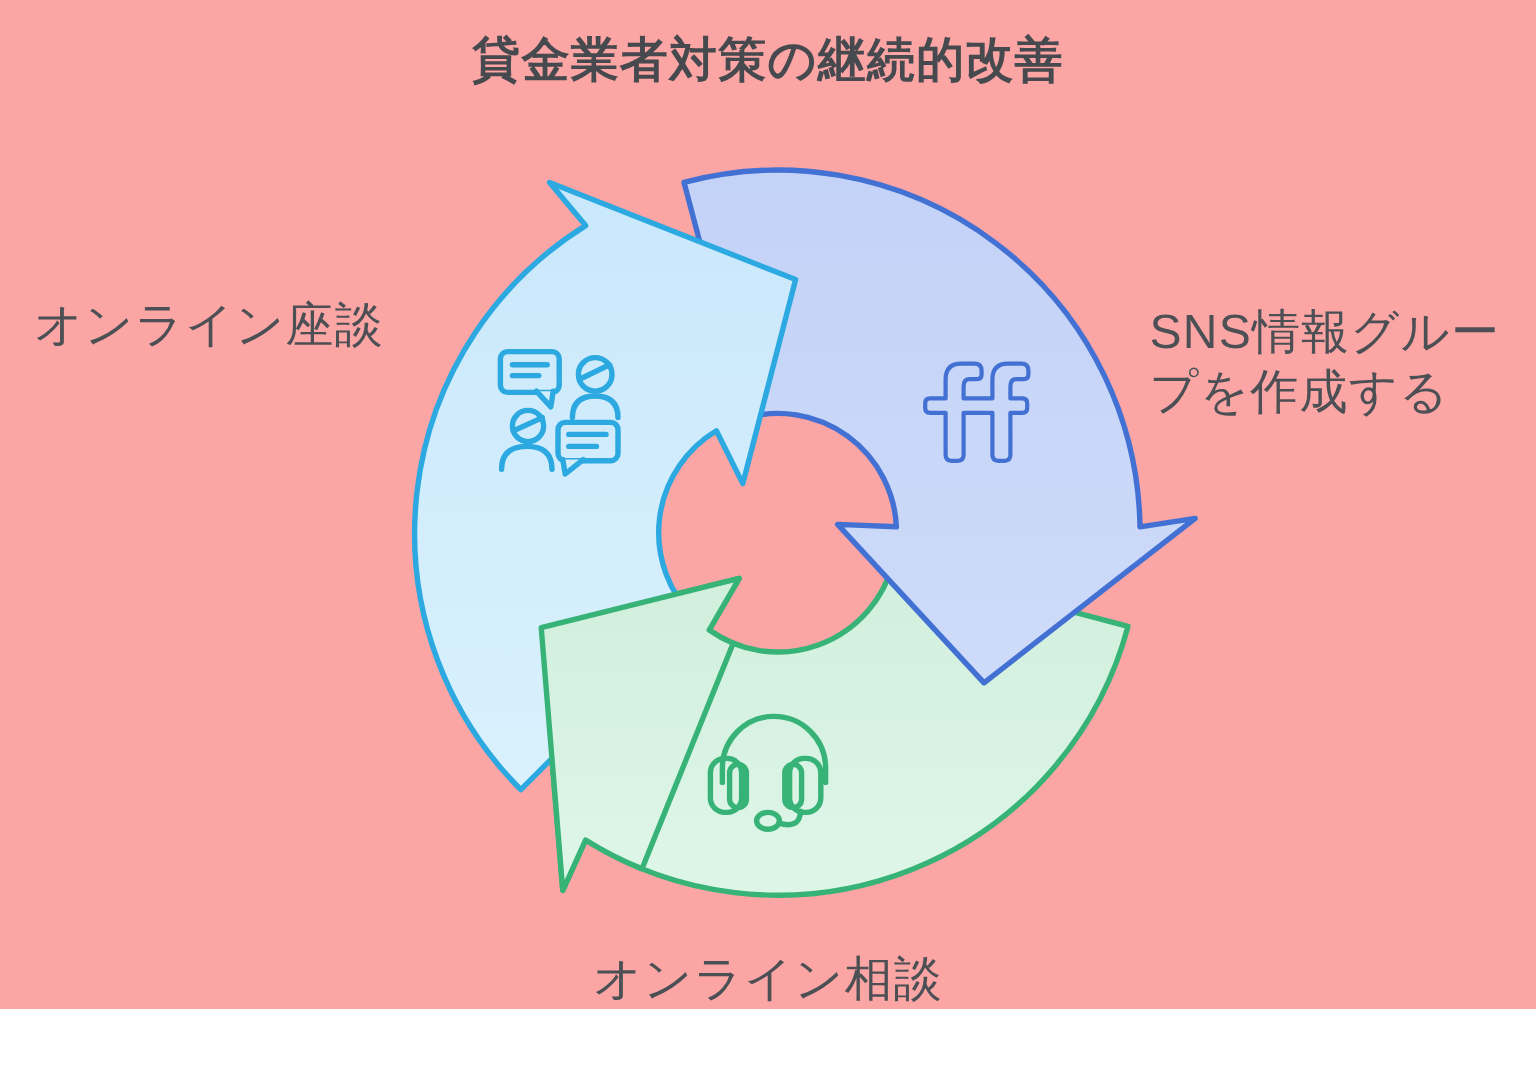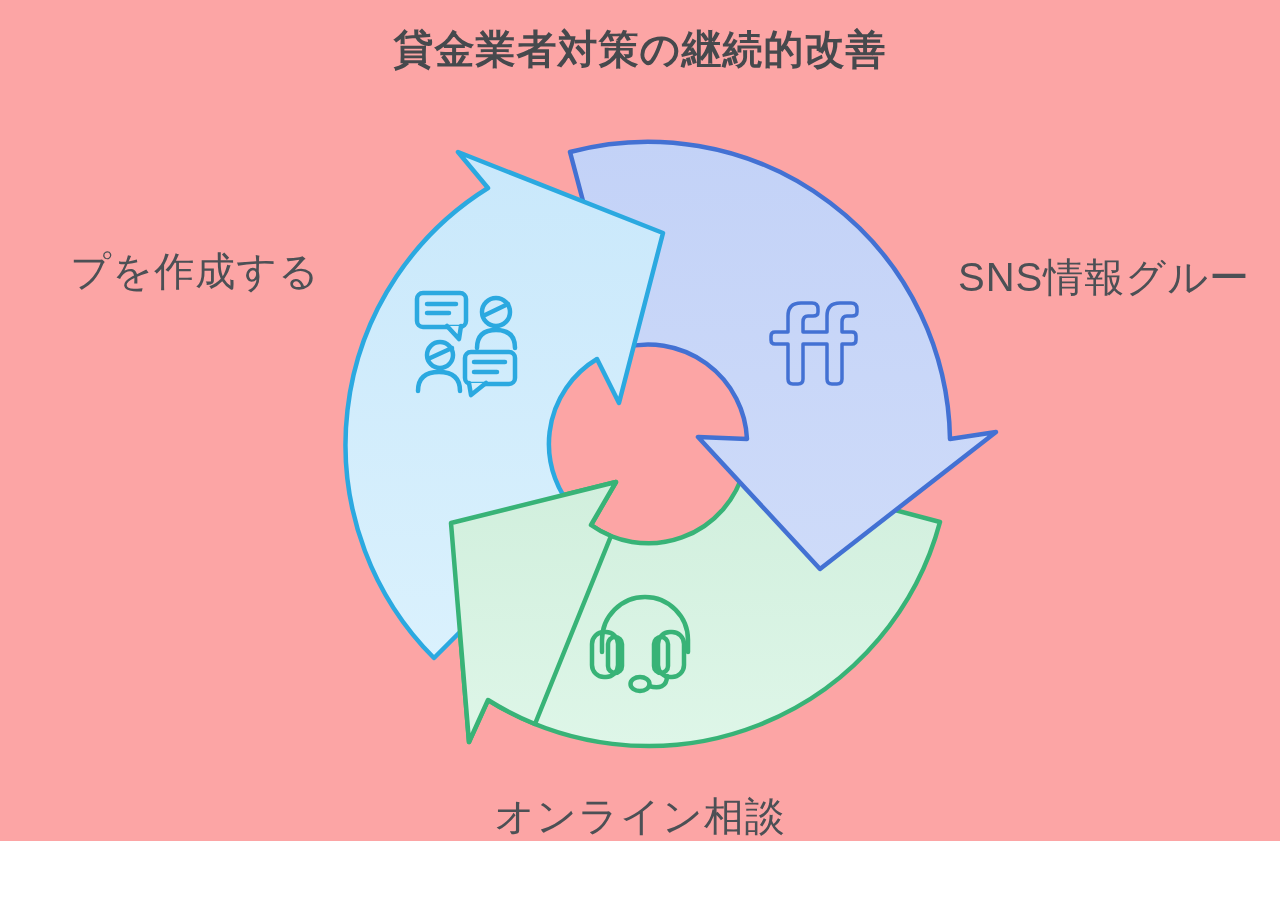--- a/index.html
+++ b/index.html
@@ -88,24 +88,25 @@
       <rect x="592" y="632" width="26" height="45" rx="12"></rect>
       <rect x="608" y="637" width="14" height="36" rx="7"></rect>
       <rect x="658" y="632" width="26" height="45" rx="12"></rect>
       <rect x="654" y="637" width="14" height="36" rx="7"></rect>
       <path d="M 667 676 C 667 687 659 689 649 686"></path>
       <ellipse cx="640" cy="684" rx="9.5" ry="7"></ellipse>
     </g>
   </svg>
 
   <div class="step-label label-left">
-    <span>プを作成する</span>
+    <span>オンライン座談</span>
   </div>
 
   <div class="step-label label-right">
     <span>SNS情報グルー</span>
+    <span>プを作成する</span>
   </div>
 
   <div class="step-label label-bottom">
     <span>オンライン相談</span>
   </div>
 
 </div>
 
 </body></html>

